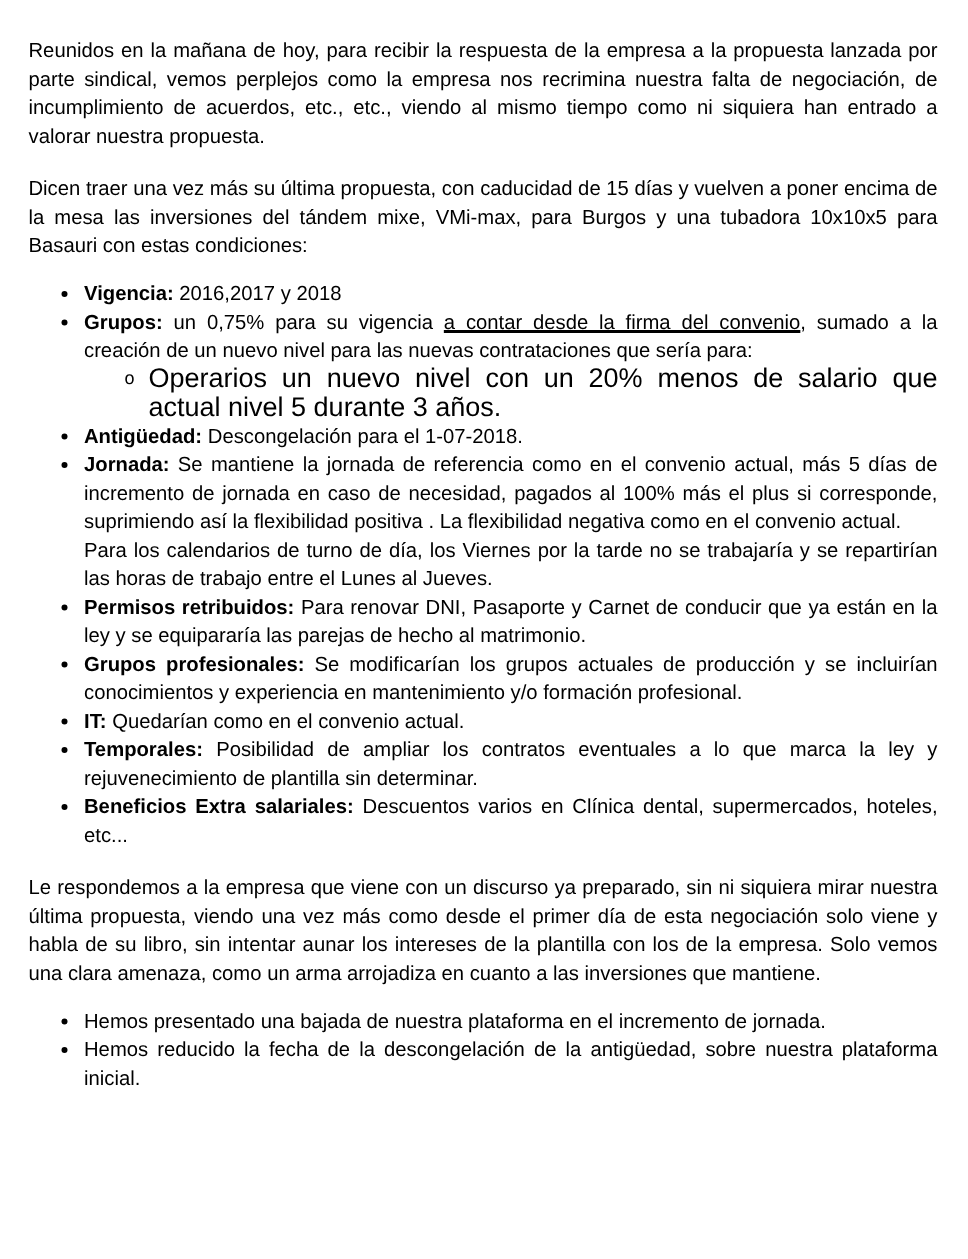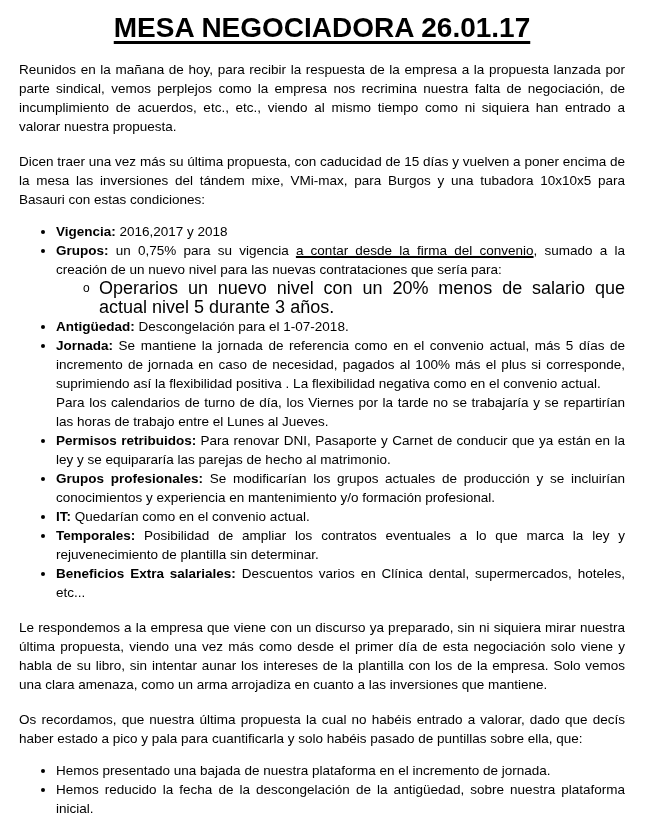--- a/index.html
+++ b/index.html
@@ -72,21 +72,20 @@
     text-decoration: underline;
     text-decoration-thickness: 1.5px;
   }
   .cont { display: block; }
 </style>
 </head>
 <body>
 
 <div class="page">
 
-  <h1 class="doc-title">MESA NEGOCIADORA 26.01.17</h1>
 
   <p class="para">Reunidos en la mañana de hoy, para recibir la respuesta de la empresa a la propuesta lanzada por parte sindical, vemos perplejos como la empresa nos recrimina nuestra falta de negociación, de incumplimiento de acuerdos, etc., etc., viendo al mismo tiempo como ni siquiera han entrado a valorar nuestra propuesta.</p>
 
   <p class="para">Dicen traer una vez más su última propuesta, con caducidad de 15 días y vuelven a poner encima de la mesa las inversiones del tándem mixe, VMi-max, para Burgos y una tubadora 10x10x5 para Basauri con estas condiciones:</p>
 
   <ul class="lvl1">
     <li><span class="b">Vigencia:</span><span> 2016,2017 y 2018</span></li>
 
     <li><span class="b">Grupos:</span><span> un 0,75% para su vigencia </span><span class="bu">a contar desde la firma del convenio</span><span>, sumado a la creación de un nuevo nivel para las nuevas contrataciones que sería para:</span>
       <ul class="lvl2">
@@ -104,21 +103,20 @@
 
     <li><span class="b">IT:</span><span> Quedarían como en el convenio actual.</span></li>
 
     <li><span class="b">Temporales:</span><span> Posibilidad de ampliar los contratos eventuales a lo que marca la ley y rejuvenecimiento de plantilla sin determinar.</span></li>
 
     <li><span class="b">Beneficios Extra salariales:</span><span> Descuentos varios en Clínica dental, supermercados, hoteles, etc...</span></li>
   </ul>
 
   <p class="para">Le respondemos a la empresa que viene con un discurso ya preparado, sin ni siquiera mirar nuestra última propuesta, viendo una vez más como desde el primer día de esta negociación solo viene y habla de su libro, sin intentar aunar los intereses de la plantilla con los de la empresa. Solo vemos una clara amenaza, como un arma arrojadiza en cuanto a las inversiones que mantiene.</p>
 
-  <p class="para">Os recordamos, que nuestra última propuesta la cual no habéis entrado a valorar, dado que decís haber estado a pico y pala para cuantificarla y solo habéis pasado de puntillas sobre ella, que:</p>
 
   <ul class="lvl1">
     <li>Hemos presentado una bajada de nuestra plataforma en el incremento de jornada.</li>
     <li>Hemos reducido la fecha de la descongelación de la antigüedad, sobre nuestra plataforma inicial.</li>
 
   </ul>
 
 </div>
 
 </body></html>

